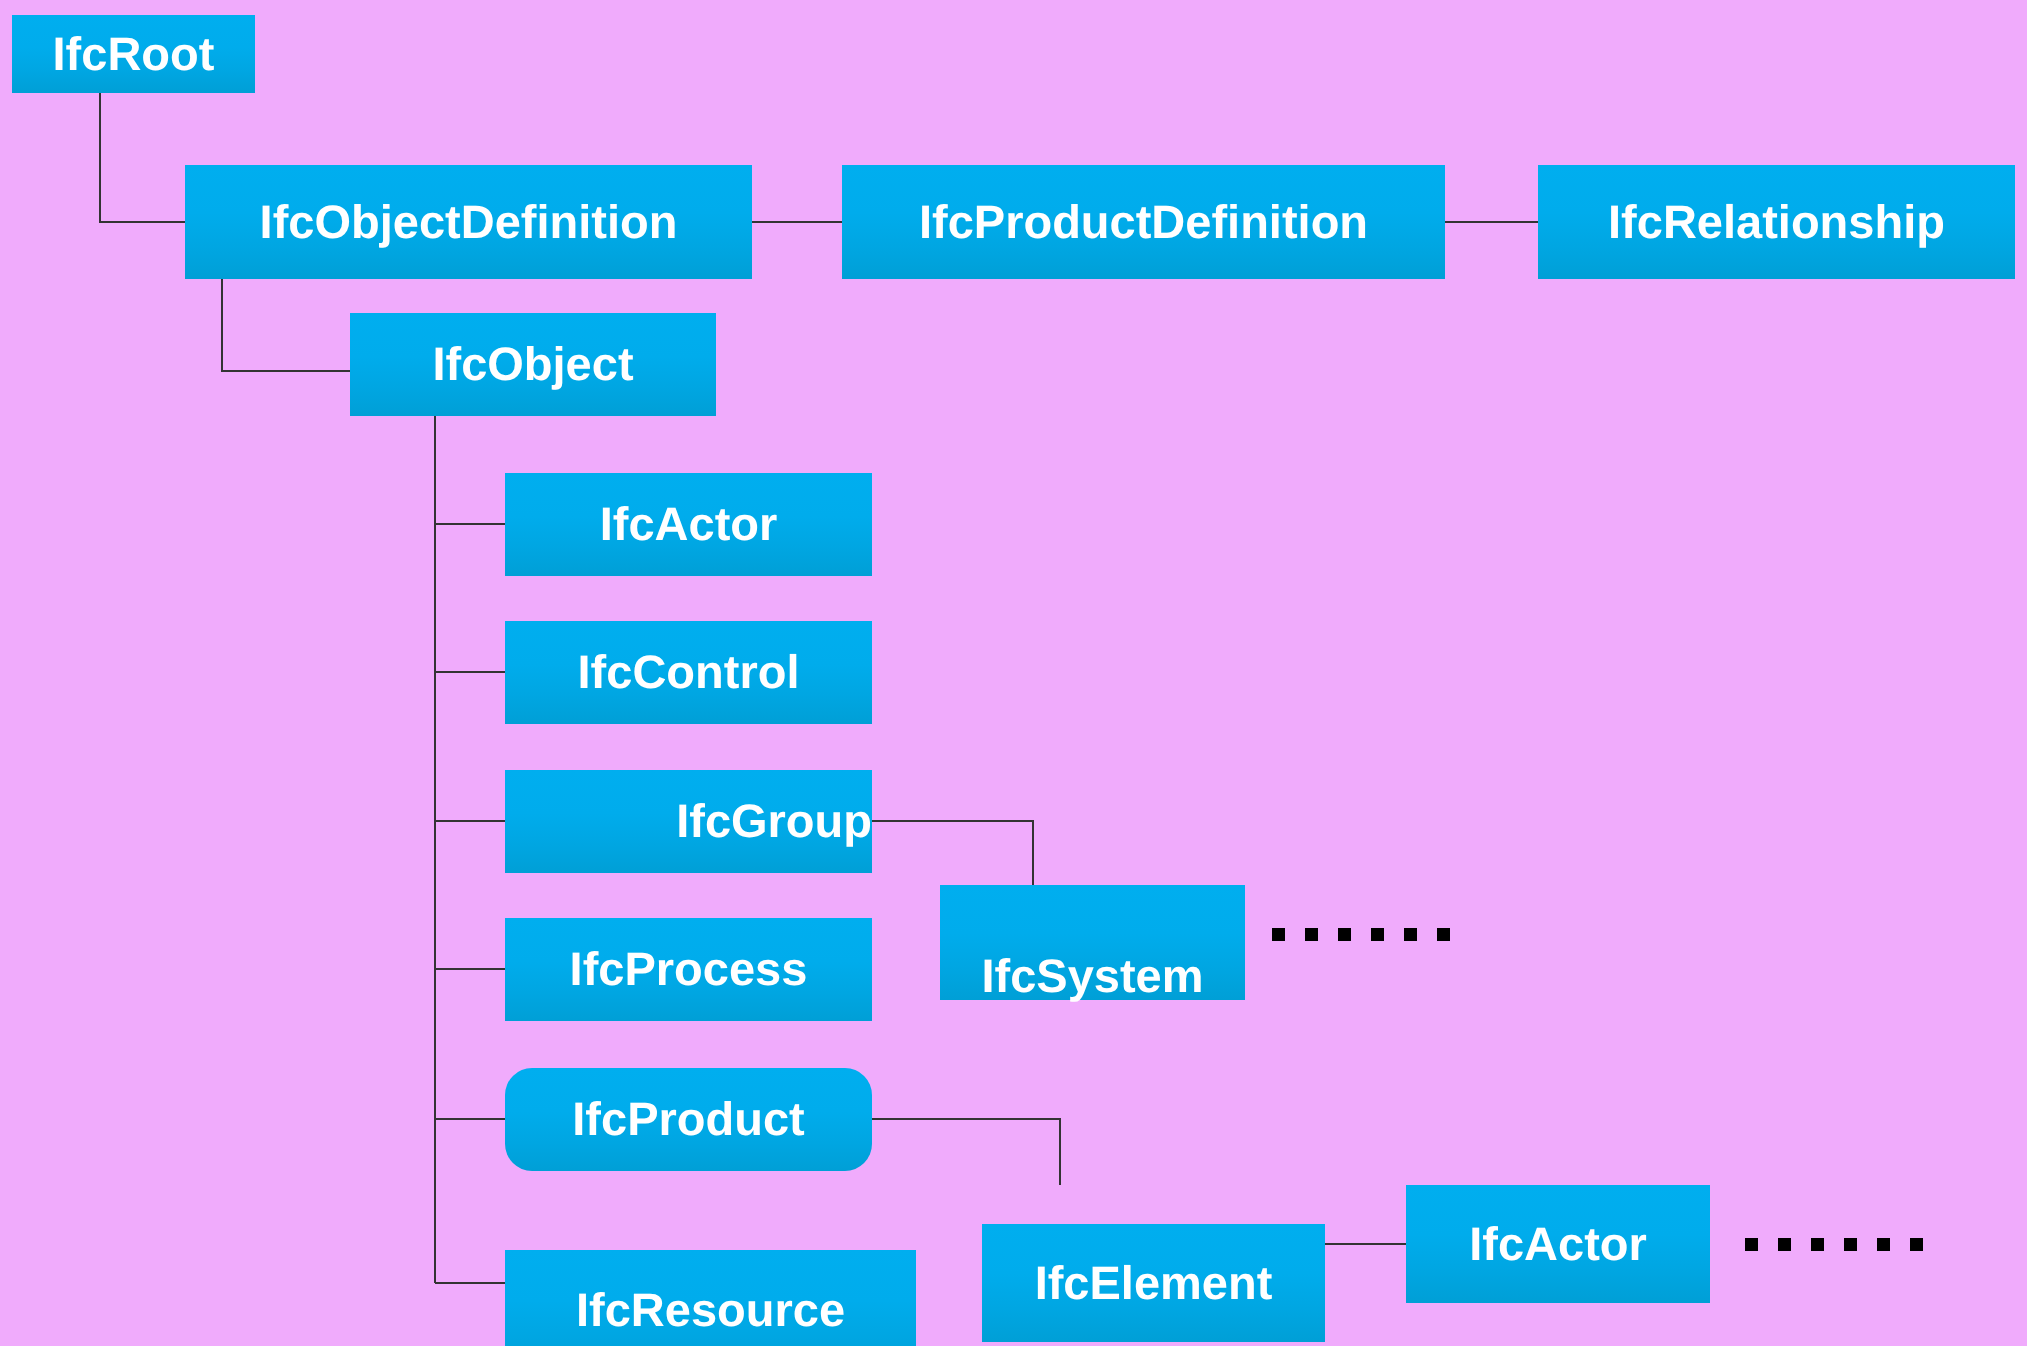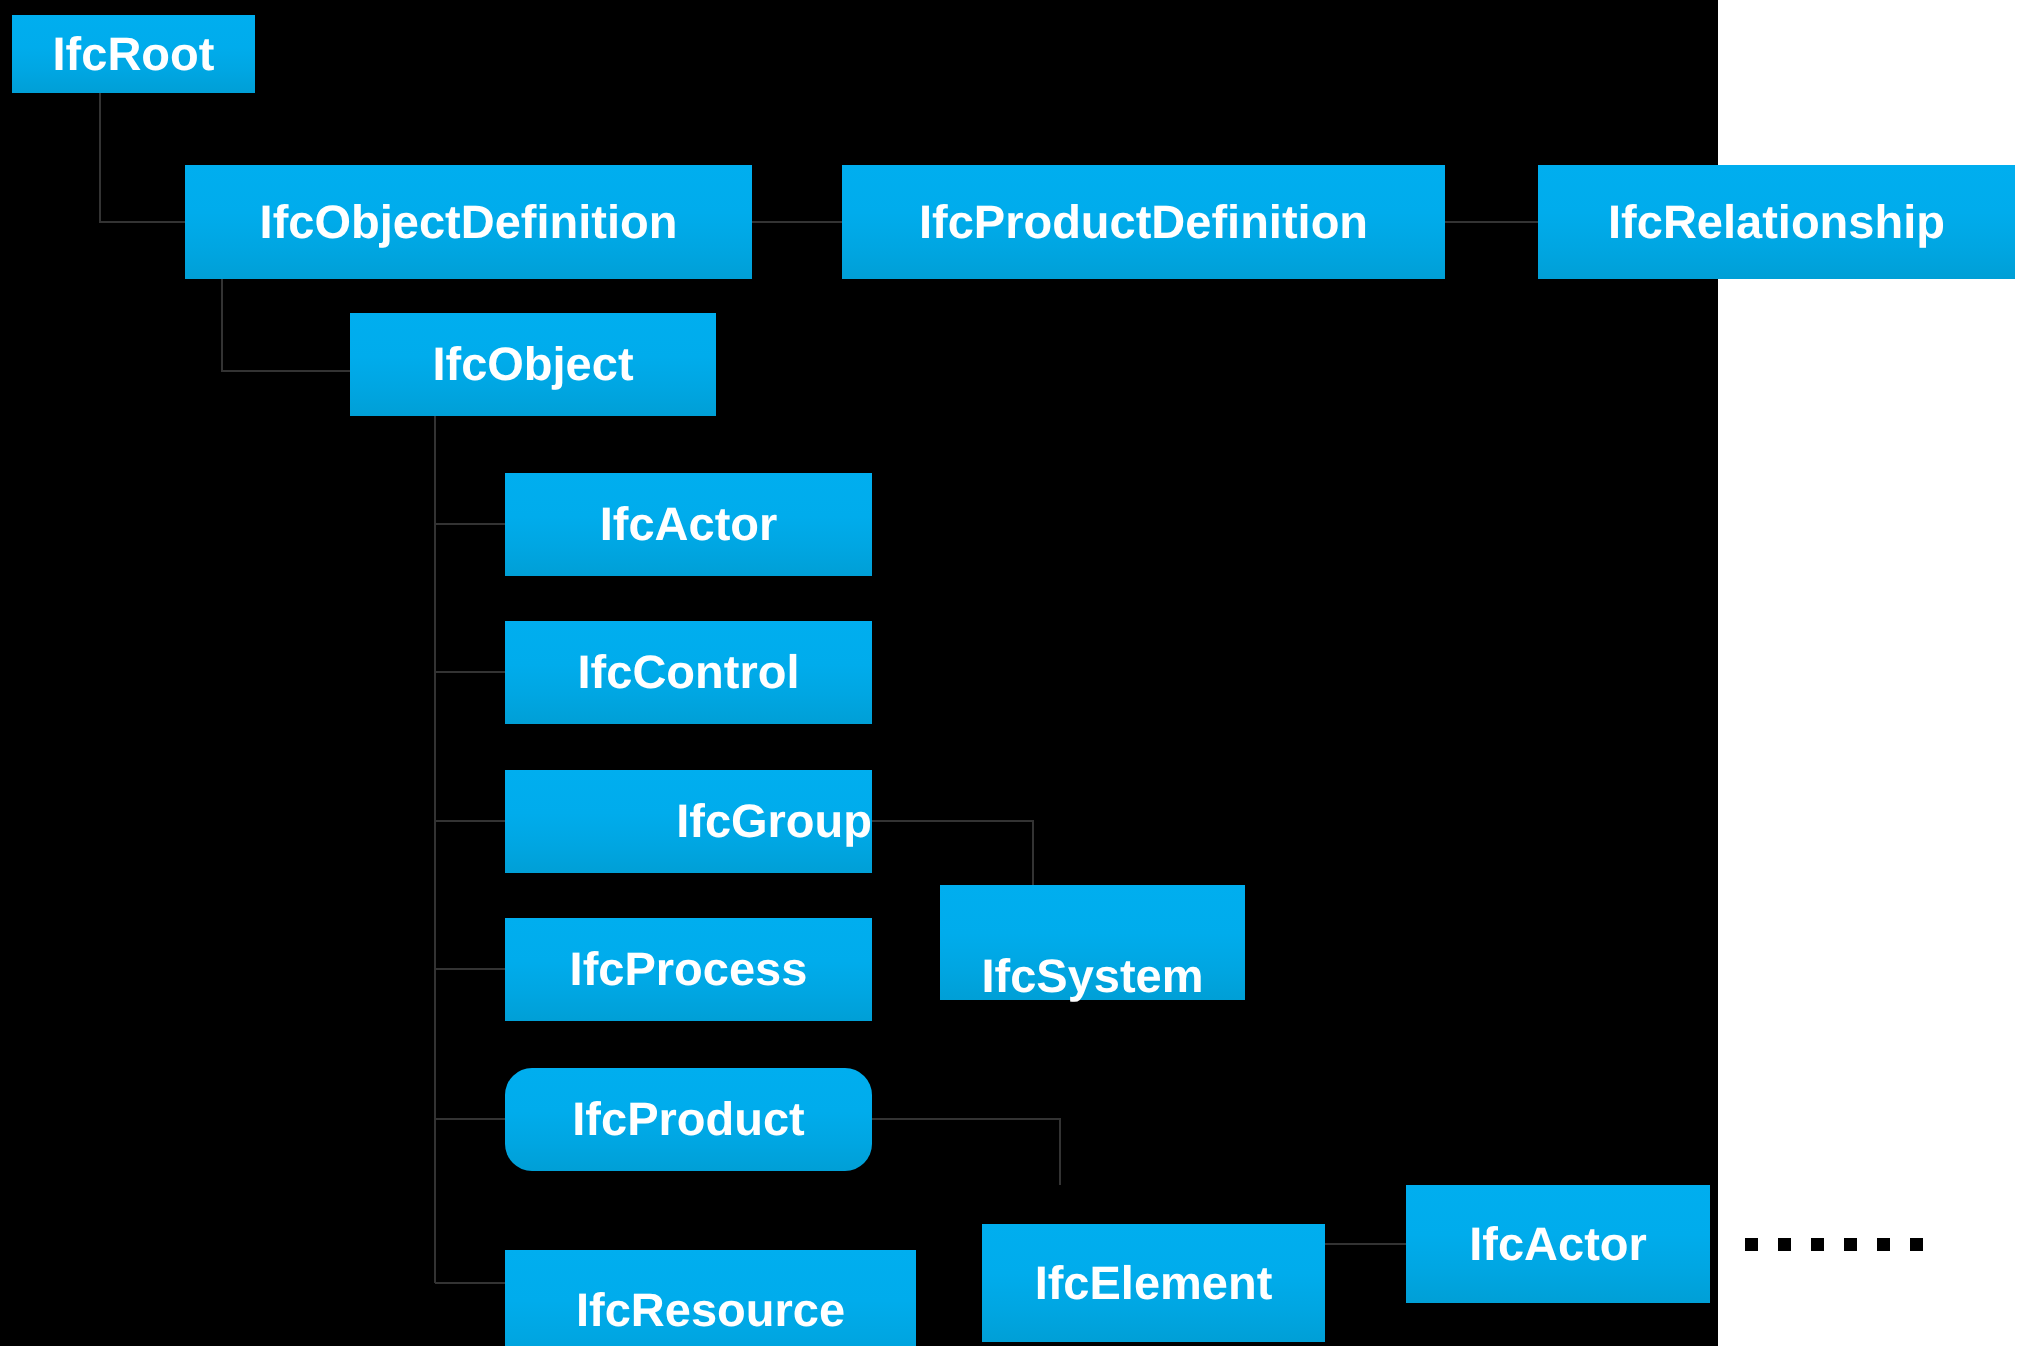--- a/index.html
+++ b/index.html
@@ -9,23 +9,23 @@
     background: #ffffff;
   }
   body {
     width: 2027px;
     height: 1346px;
     overflow: hidden;
     font-family: "Liberation Sans", sans-serif;
   }
   #diagram-root {
     position: relative;
-    width: 1718px;
+    width: 2027px;
     height: 1346px;
-    background: #000000;
+    background: #f0abfc;
     text-decoration: underline;
   }
   #connector-layer {
     position: absolute;
     left: 0;
     top: 0;
     width: 2027px;
     height: 1346px;
     pointer-events: none;
   }

